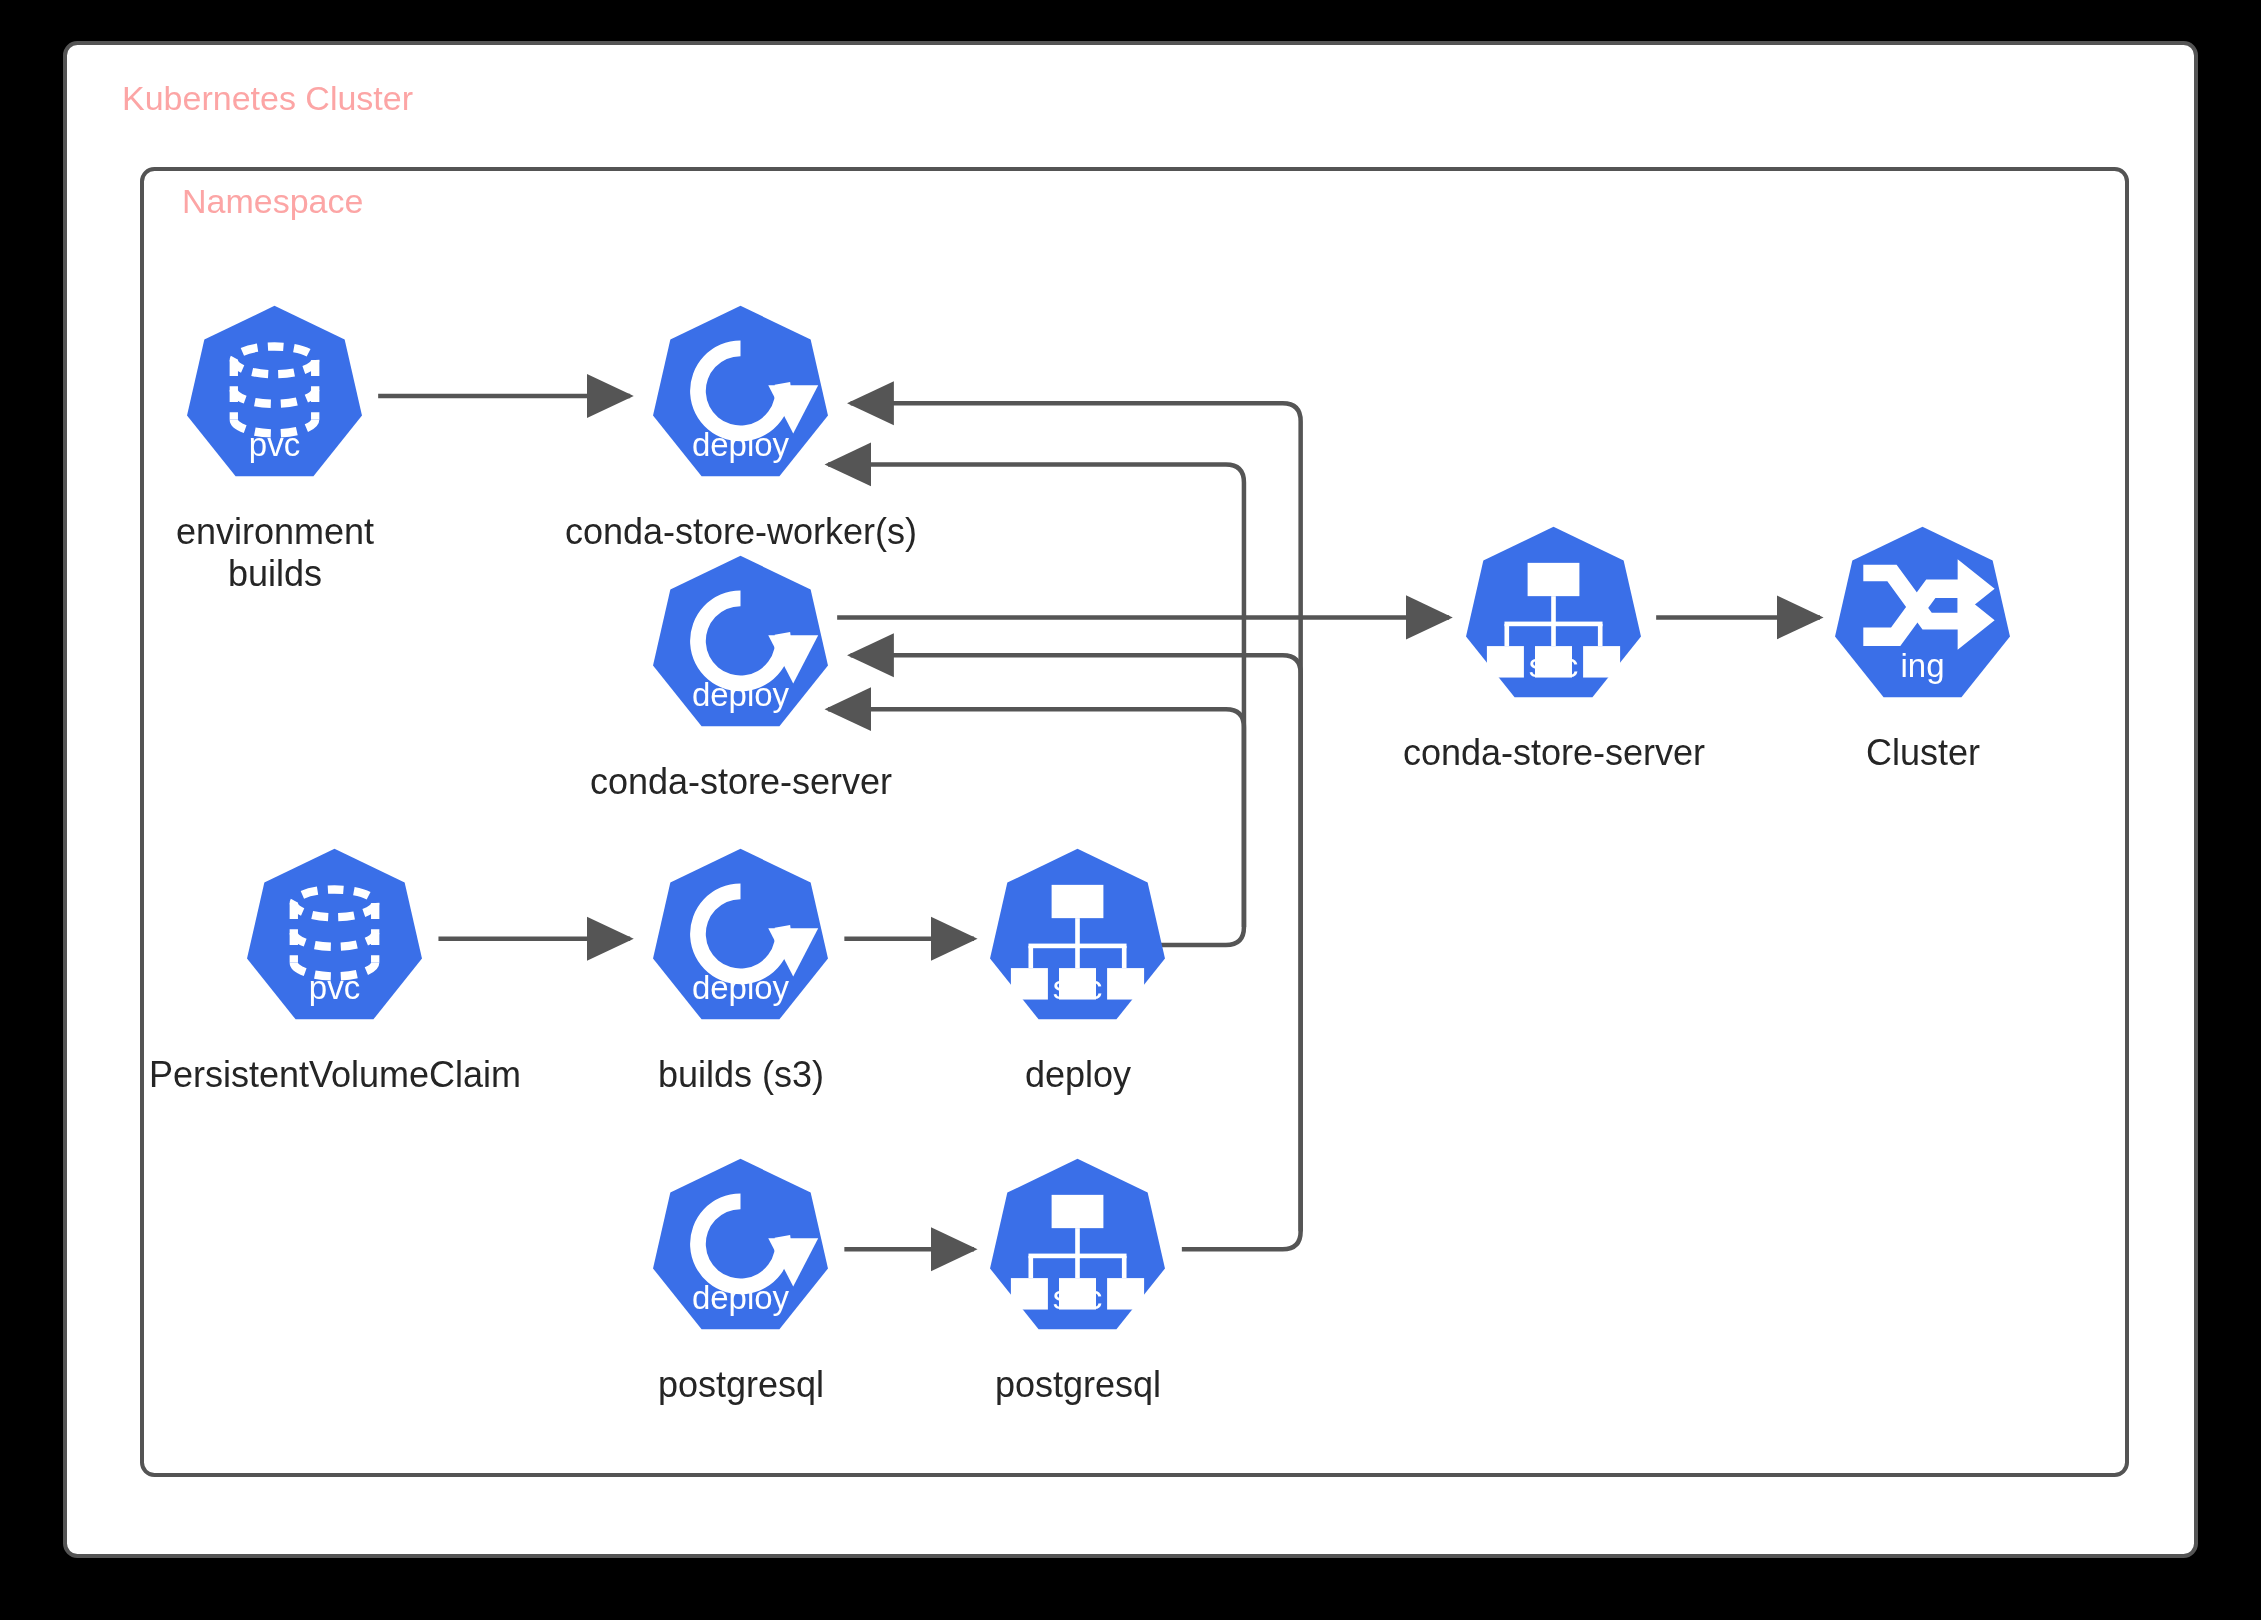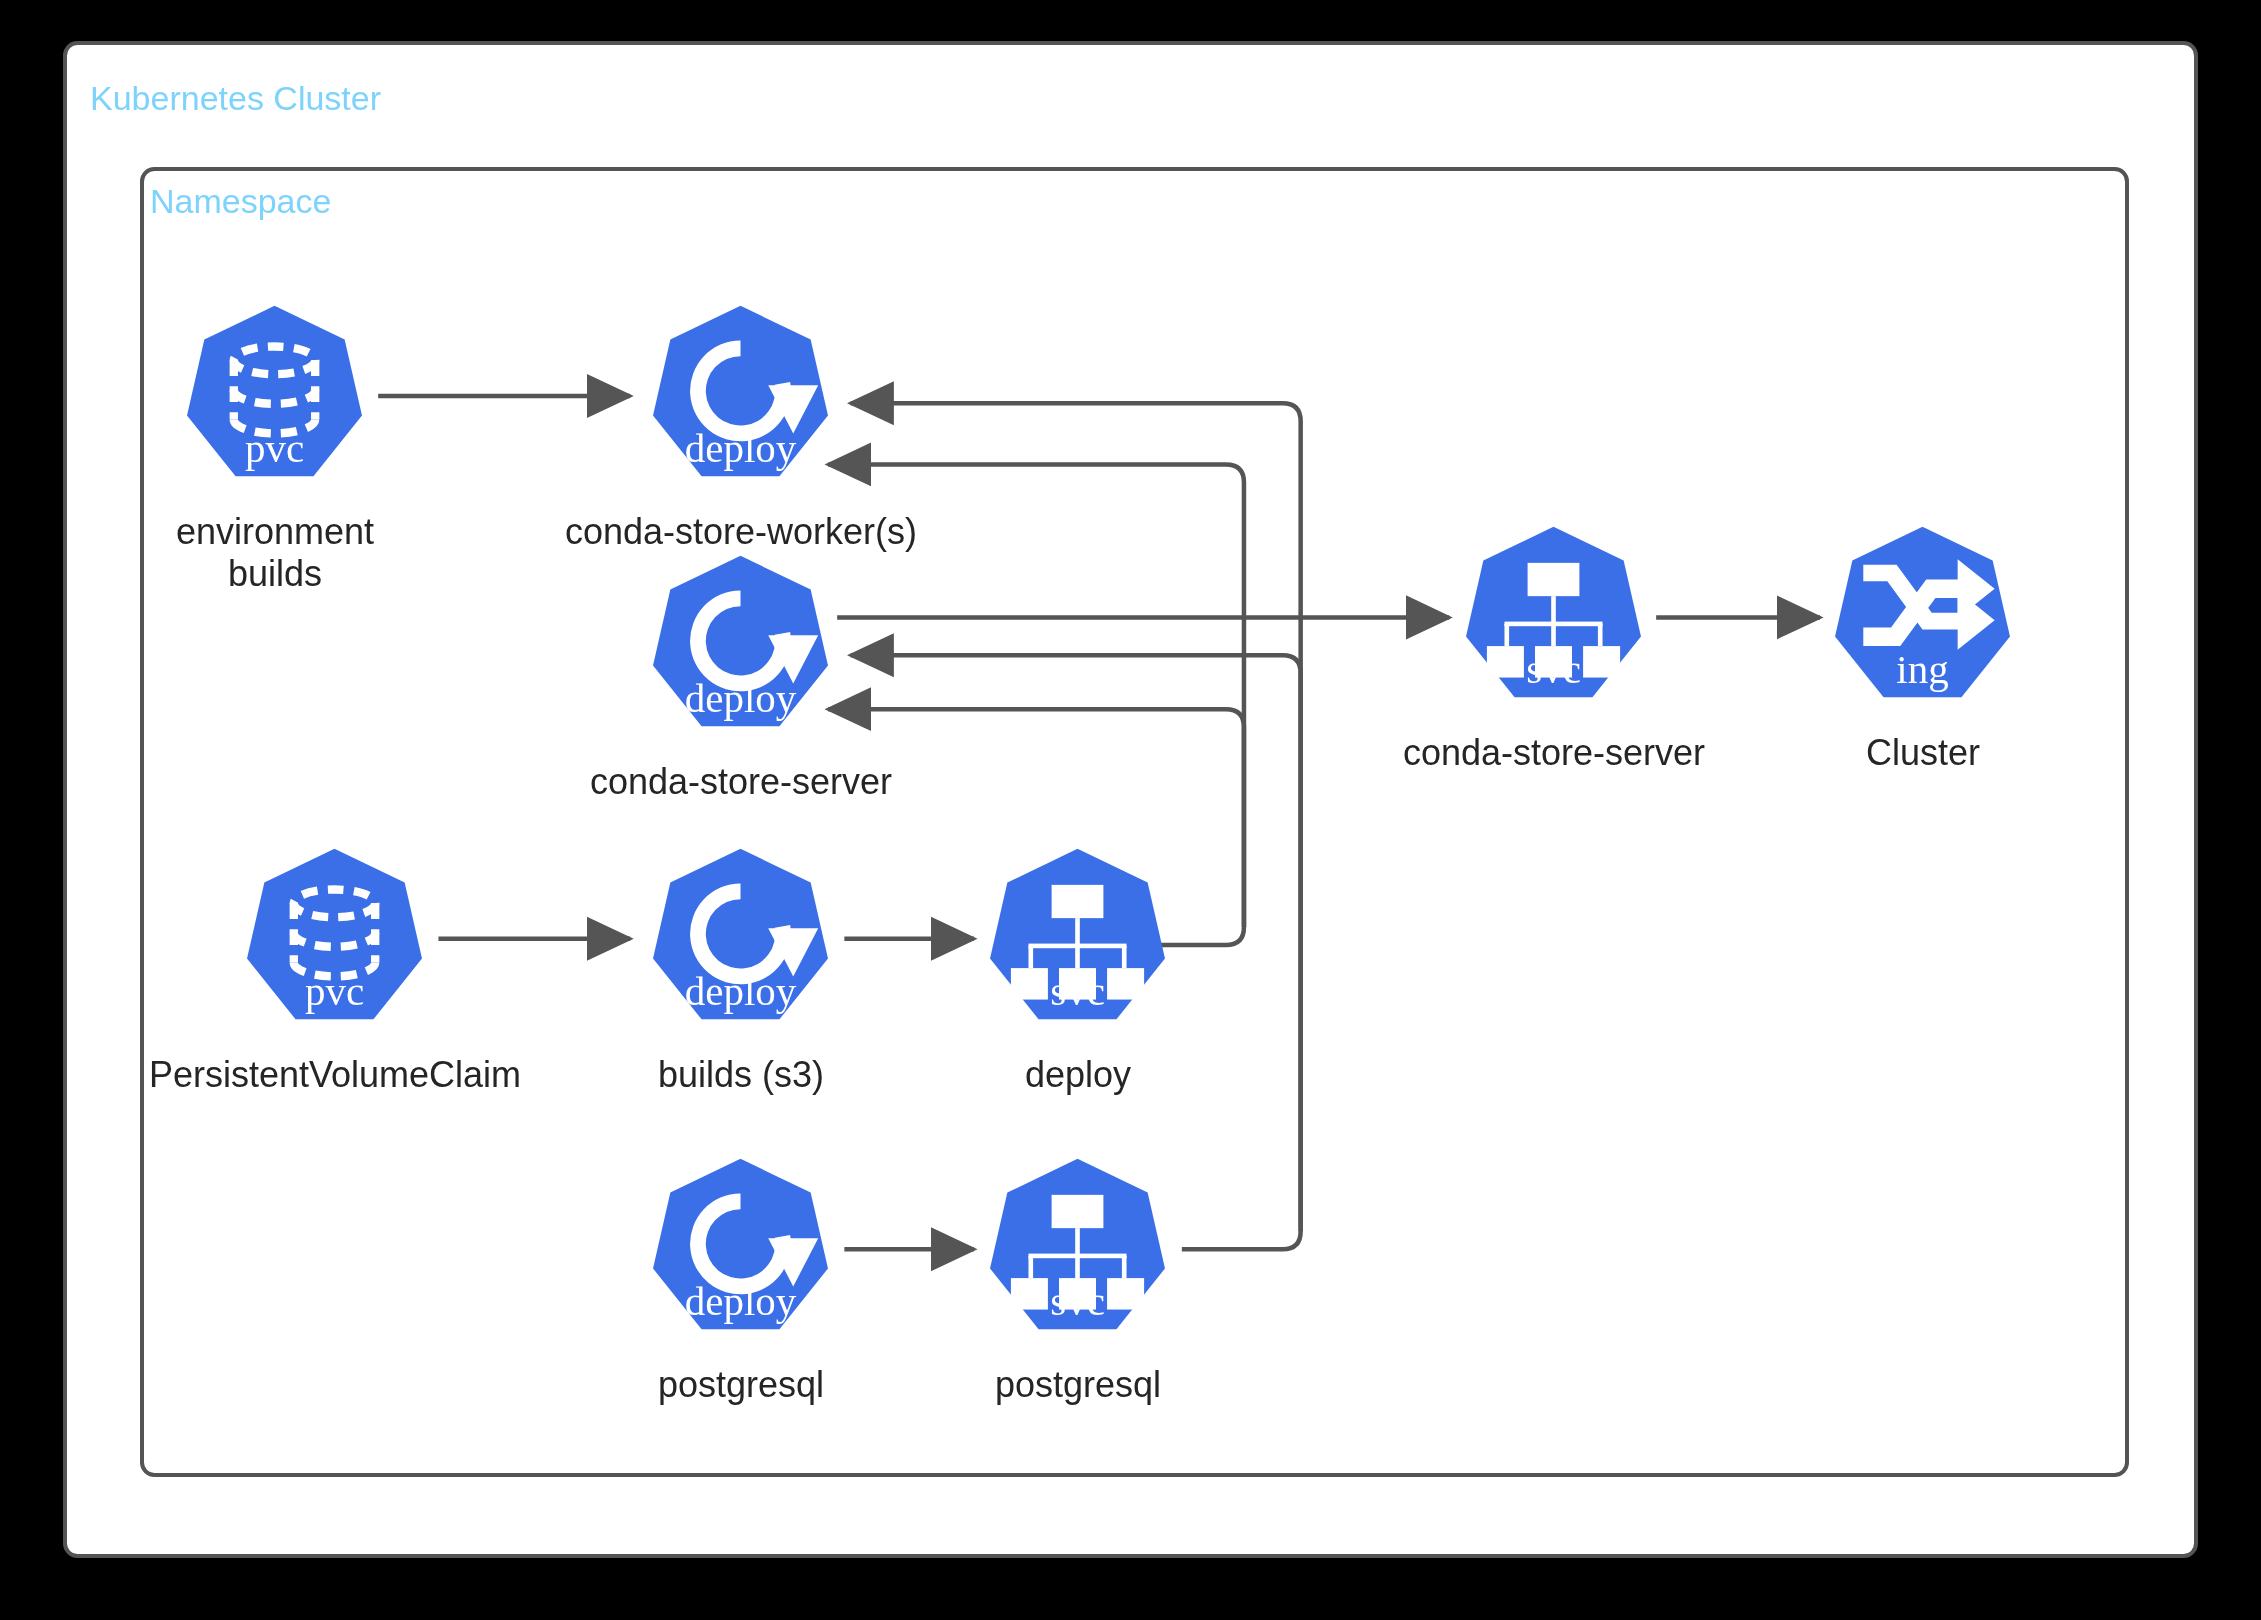--- a/index.html
+++ b/index.html
@@ -5,31 +5,31 @@
   html,body{margin:0;padding:0;background:#000;}
   body{width:2262px;height:1620px;overflow:hidden;
        font-family:"Liberation Sans","DejaVu Sans",sans-serif;}
   #stage{position:relative;width:2262px;height:1620px;background:#000;}
 
   .cluster-box{position:absolute;left:63px;top:41px;width:2135px;height:1517px;
     background:#fff;border:4.5px solid #545454;border-radius:14.4px;box-sizing:border-box;}
   .ns-box{position:absolute;left:140px;top:167px;width:1989px;height:1310px;
     background:#fff;border:4.5px solid #545454;border-radius:14.4px;box-sizing:border-box;}
 
-  .box-title{position:absolute;color:#7dd3fc;font-size:34px;white-space:nowrap;}
+  .box-title{position:absolute;color:#fca5a5;font-size:34px;white-space:nowrap;margin-left:32px;}
   #cluster-title{left:90px;top:79px;}
   #ns-title{left:150px;top:182px;}
 
   .svg-layer{position:absolute;left:0;top:0;width:2262px;height:1620px;
     pointer-events:none;}
 
   .node{position:absolute;width:0;height:0;}
   .node .hex{position:absolute;left:-93px;top:-93px;width:185px;height:185px;}
   .node .kind{position:absolute;left:-93px;top:32px;width:185px;
-    text-align:center;color:#fff;font-size:41px;line-height:1;font-family:Liberation Serif, serif;}
+    text-align:center;color:#fff;font-size:33px;line-height:1;}
   .node .caption{position:absolute;left:-288px;top:115px;width:576px;
     text-align:center;color:#252525;font-size:36px;line-height:1.16;
     white-space:pre-line;}
 </style>
 </head>
 <body>
 
 <div id="stage">
 
   <div class="cluster-box"></div>

